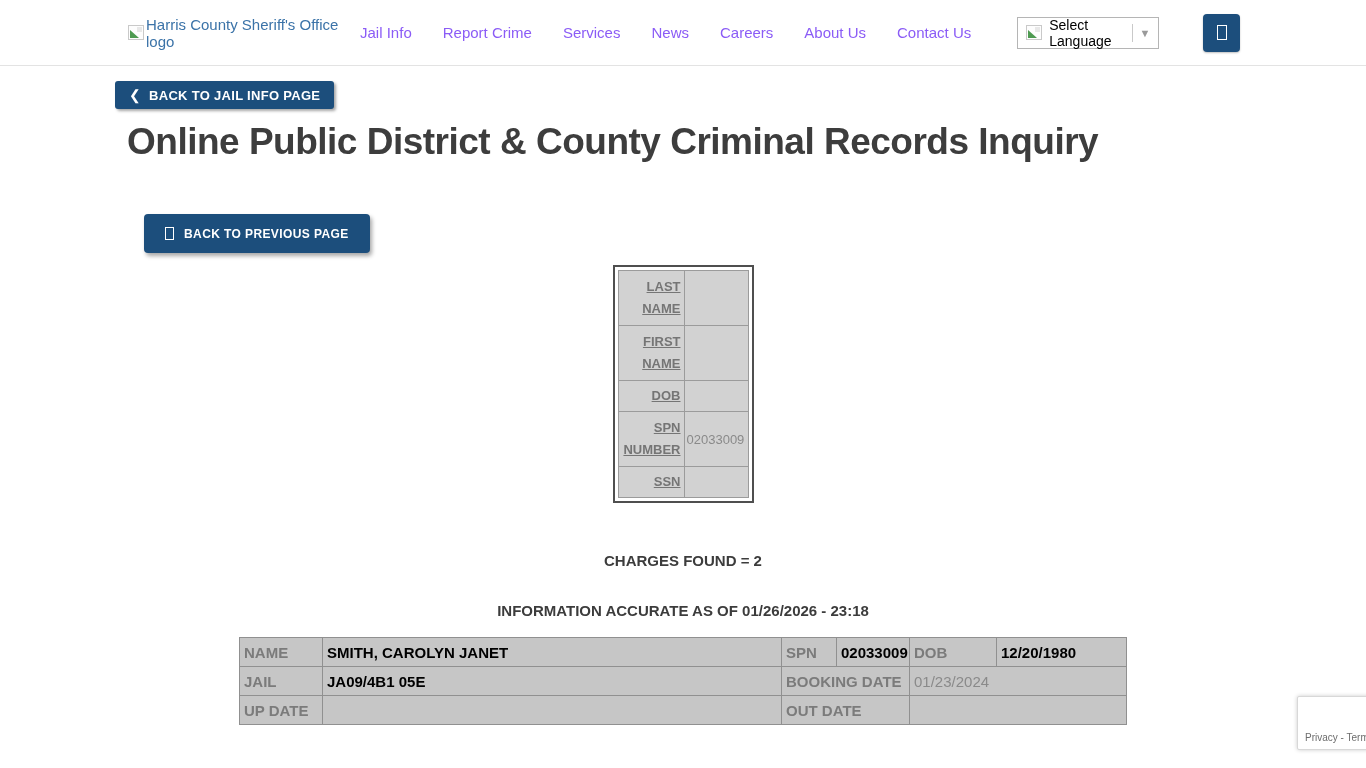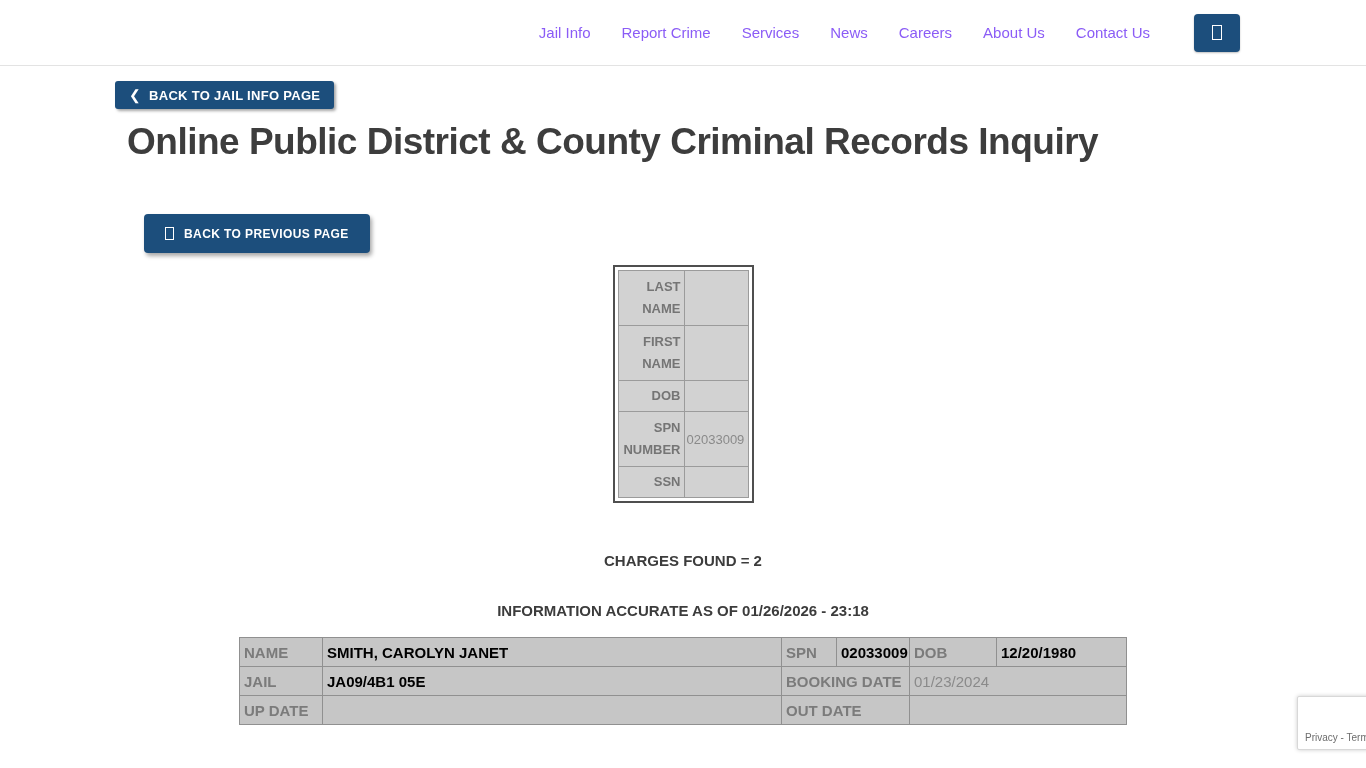--- a/index.html
+++ b/index.html
@@ -42,21 +42,21 @@
     padding: 0 21px; font-size: 12px; font-weight: bold; letter-spacing: .4px; cursor: pointer;
     box-shadow: 2px 3px 4px rgba(0,0,0,.35); font-family: inherit; }
   .tofu-sm { display: inline-block; width: 9px; height: 13px; border: 1.5px solid #fff; }
 
   
   .form-wrap { display: flex; justify-content: center; margin-top: 12px; }
   .form-outer { border: 2px solid #4f4f4f; padding: 3px; background: #fff; }
   .form-table { border-collapse: collapse; }
   .form-table td { background: #d2d2d2; border: 1px solid #9b9b9b; font-size: 13px; }
   .form-label { width: 66px; text-align: right; padding: 4px 3px 4px 2px; color: #757575;
-    font-weight: bold; line-height: 22px; }
+    font-weight: bold; line-height: 22px; text-decoration: underline; }
   .form-value { width: 64px; color: #8a8a8a; padding: 2px 2px; text-align: left; }
   .row-tall td { height: 55px; }
   .row-short td { height: 29px; }
 
   
   .charges { margin-top: 49px; text-align: center; font-size: 15px; font-weight: bold; color: #3c3c3c; }
   .accuracy { margin-top: 33px; text-align: center; font-size: 15px; font-weight: bold; color: #3c3c3c; }
   .results-table { border-collapse: collapse; margin: 18px auto 0 auto; width: 887px; table-layout: fixed; }
   .results-table td { background: #c6c6c6; border: 1px solid #909090; height: 29px;
     font-size: 15px; padding: 0 4px; overflow: hidden; white-space: nowrap; }
@@ -68,28 +68,38 @@
   
   .recaptcha { position: absolute; left: 1297px; top: 696px; width: 256px; height: 54px;
     background: #fff; border: 1px solid #d8d8d8; border-radius: 2px;
     box-shadow: 0 0 4px rgba(0,0,0,.2); }
   .recaptcha-terms { position: absolute; left: 7px; bottom: 6px; font-size: 10px; color: #6d6d6d; }
 </style>
 </head>
 <body>
 
 <div class="header">
+  <div class="logo">
+    <span class="broken-img"></span>
+    <span class="logo-text">Harris County Sheriff's Office logo</span>
+  </div>
   <div class="nav">
     <span class="nav-item">Jail Info</span>
     <span class="nav-item">Report Crime</span>
     <span class="nav-item">Services</span>
     <span class="nav-item">News</span>
     <span class="nav-item">Careers</span>
     <span class="nav-item">About Us</span>
     <span class="nav-item">Contact Us</span>
+    <div class="lang-box">
+      <span class="broken-img"></span>
+      <span class="lang-text">Select Language</span>
+      <span class="lang-sep"></span>
+      <span class="lang-arrow">▼</span>
+    </div>
     <button class="search-btn">
       <span class="tofu"></span>
     </button>
   </div>
 </div>
 
 <div>
 
   <button class="back-jail-btn">
     <span class="chevron">❮</span>

